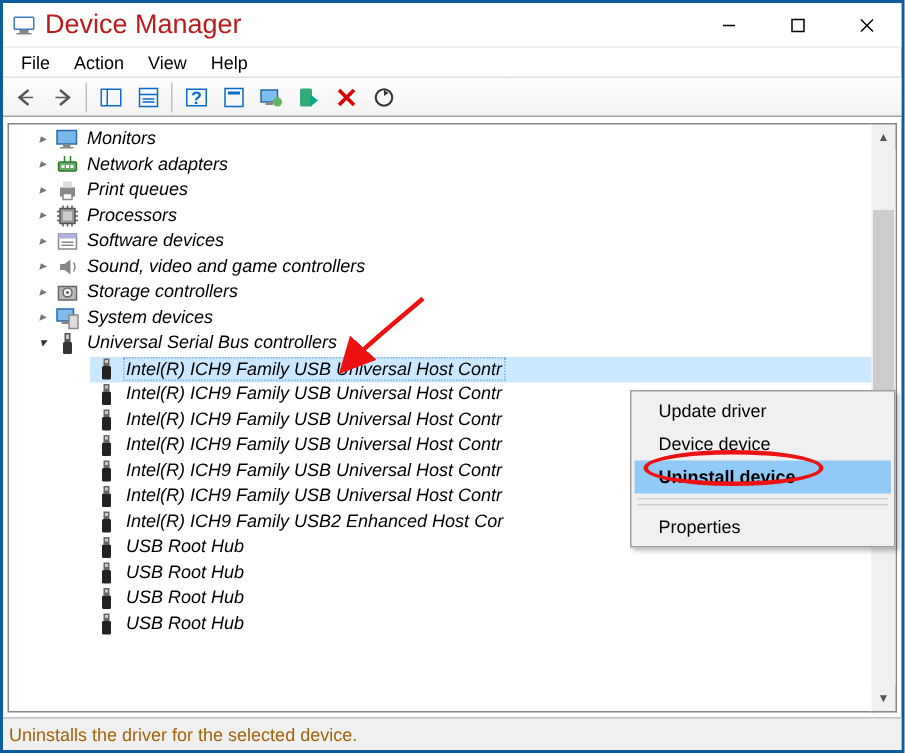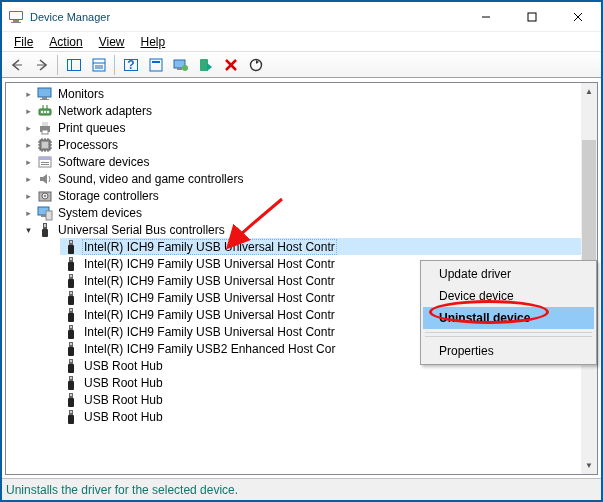--- a/index.html
+++ b/index.html
@@ -17,36 +17,36 @@
       position: relative; overflow: hidden;
     }
     
     .titlebar {
       height: 30px; background: #fff;
       display: flex; align-items: center;
       padding-left: 6px;
       border-bottom: 1px solid #eee;
     }
     .titlebar .titleicon { width: 16px; height: 16px; margin-right: 6px; }
-    .title-text { font-size: 11px; color: #0c4a6e; flex: 0 0 auto; }
+    .title-text { font-size: 18px; color: #b91c1c; flex: 0 0 auto; }
     .title-spacer { flex: 1; }
     .win-buttons { display: flex; height: 100%; }
     .win-btn {
       width: 46px; height: 100%;
       display: flex; align-items: center; justify-content: center;
       font-family: "Segoe MDL2 Assets","Segoe UI Symbol",sans-serif;
       font-size: 11px; color: #000;
     }
 
     
     .menubar {
       height: 19px; display: flex; align-items: center;
       padding: 0 4px;
     }
-    .menubar .menu-item { padding: 1px 8px; cursor: default; text-decoration: underline; }
+    .menubar .menu-item { padding: 1px 8px; cursor: default; }
 
     
     .toolbar {
       height: 27px; display: flex; align-items: center;
       border-top: 1px solid #e0e0e0;
       border-bottom: 1px solid #a0a0a0;
       padding: 0 2px;
       background: linear-gradient(#fefefe,#f3f3f3);
     }
     .tb-btn {
@@ -70,43 +70,43 @@
       position: absolute; right: 3px; top: 3px; bottom: 3px;
       width: 17px; border: 1px solid #828790; border-left: none;
       background: #f0f0f0;
       display: flex; flex-direction: column;
     }
     .vscroll .arrow { height: 17px; display:flex;align-items:center;justify-content:center; font-size:8px; color:#555; }
     .vscroll .track { flex:1; position: relative; background:#f0f0f0; }
     .vscroll .thumb { position:absolute; left:1px; right:1px; top:40px; height:120px; background:#cdcdcd; }
 
     .tree-item {
-      height: 17px; display: flex; align-items: center;
-      white-space: nowrap; padding-left: 2px;
+      height: 17px; display: flex; align-items: flex-start;
+      white-space: nowrap; padding-left: 2px; font-style: italic;
     }
     .indent0 { margin-left: 14px; }
     .indent1-kid { margin-left: 54px; }
 
     .expander {
       width: 13px; height: 13px; display: inline-flex;
       align-items: center; justify-content: center;
       font-size: 10px; color: #555; margin-right: 1px;
     }
     .expander.open::before { content: "▾"; color:#333; font-size:9px;}
     .expander.closed::before { content: "▸"; color:#777; font-size:9px;}
 
     .tree-icon { width: 16px; height: 16px; margin: 0 3px 0 1px; flex-shrink:0; }
     .tree-label { padding: 0 2px; }
     .tree-item.selected .tree-label { background: #cce8ff; border: 1px dotted #7eb4ea; padding: 0 1px; }
 
     
     .status {
       height: 22px; border-top: 1px solid #c0c0c0;
       background: #f0f0f0; display: flex; align-items: center;
-      padding: 0 4px; font-size: 12px; color:#0f766e;
+      padding: 0 4px; font-size: 12px; color:#a16207;
     }
 
     
     .ctxmenu {
       position: absolute;
       left: 418px; top: 258px;
       width: 177px;
       background: #f0f0f0;
       border: 1px solid #a0a0a0;
       box-shadow: 2px 2px 3px rgba(0,0,0,0.25);

